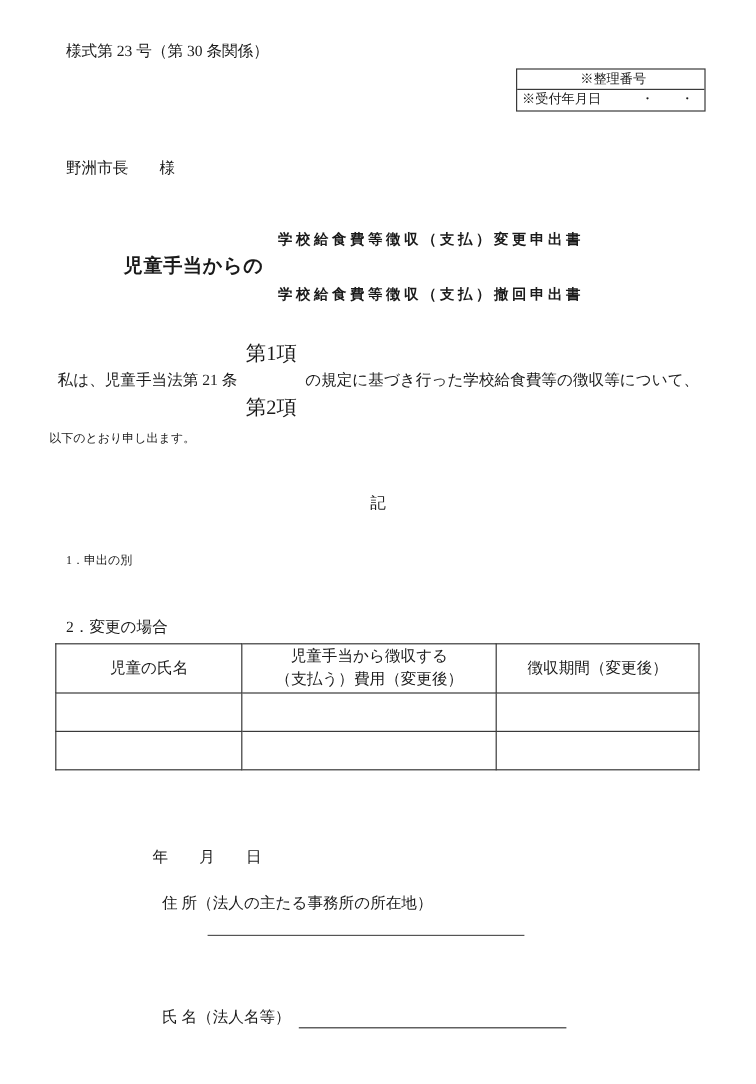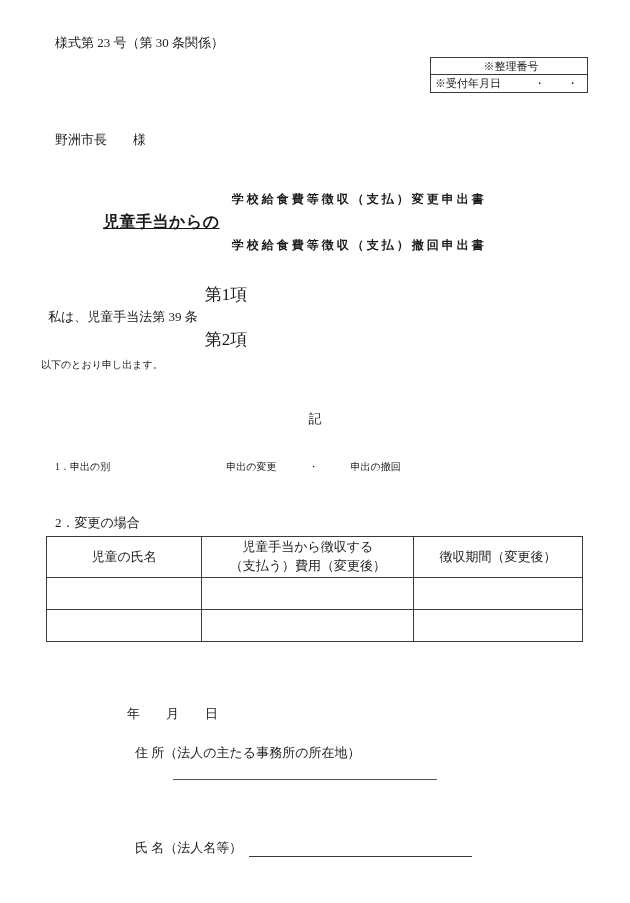--- a/index.html
+++ b/index.html
@@ -26,21 +26,21 @@
   .stamp-row { height: 17px; line-height: 17px; padding-left: 4px; white-space: pre; }
   .stamp-row:first-child { border-bottom: 1px solid #3a3a3a; text-align: center; }
 
   .addressee { left: 55px; top: 131px; font-size: 13px; white-space: pre; }
 
   .title-block {
     left: 103px; top: 176px;
     display: flex; align-items: center;
     font-weight: bold;
   }
-  .title-prefix { font-size: 16px; letter-spacing: 0.5px; text-decoration: underline; }
+  .title-prefix { font-size: 16px; letter-spacing: 0.5px; }
   .title-lines { margin-left: 12px; }
   .title-lines div { font-size: 12px; letter-spacing: 3px; line-height: 46px; white-space: pre; }
 
   .body-line1 {
     left: 48px; top: 287px;
     display: flex; align-items: center;
     font-size: 13px; white-space: pre;
   }
   .clause-stack {
     display: flex; flex-direction: column; align-items: center;
@@ -107,34 +107,34 @@
 
   <div class="abs title-block">
     <span class="title-prefix">児童手当からの</span>
     <div class="title-lines">
       <div>学校給食費等徴収（支払）変更申出書</div>
       <div>学校給食費等徴収（支払）撤回申出書</div>
     </div>
   </div>
 
   <div class="abs body-line1">
-    <span>私は、児童手当法第 39 条</span>
+    <span>私は、児童手当法第 21 条</span>
     <span class="clause-stack">
       <span>第1項</span>
       <span>第2項</span>
     </span>
+    <span>の規定に基づき行った学校給食費等の徴収等について、</span>
   </div>
 
   <div class="abs body-line2">以下のとおり申し出ます。</div>
 
   <div class="abs ki-mark">記</div>
 
   <div class="abs item1">
     <span>1．申出の別</span>
-    <span class="item1-options"><span>申出の変更</span><span class="item1-sep">・</span><span>申出の撤回</span></span>
   </div>
 
   <div class="abs item2-label">2．変更の場合</div>
 
   <table class="abs change-table">
     <colgroup>
       <col class="col-name">
         <col class="col-fee">
         <col class="col-period">
     </colgroup>

